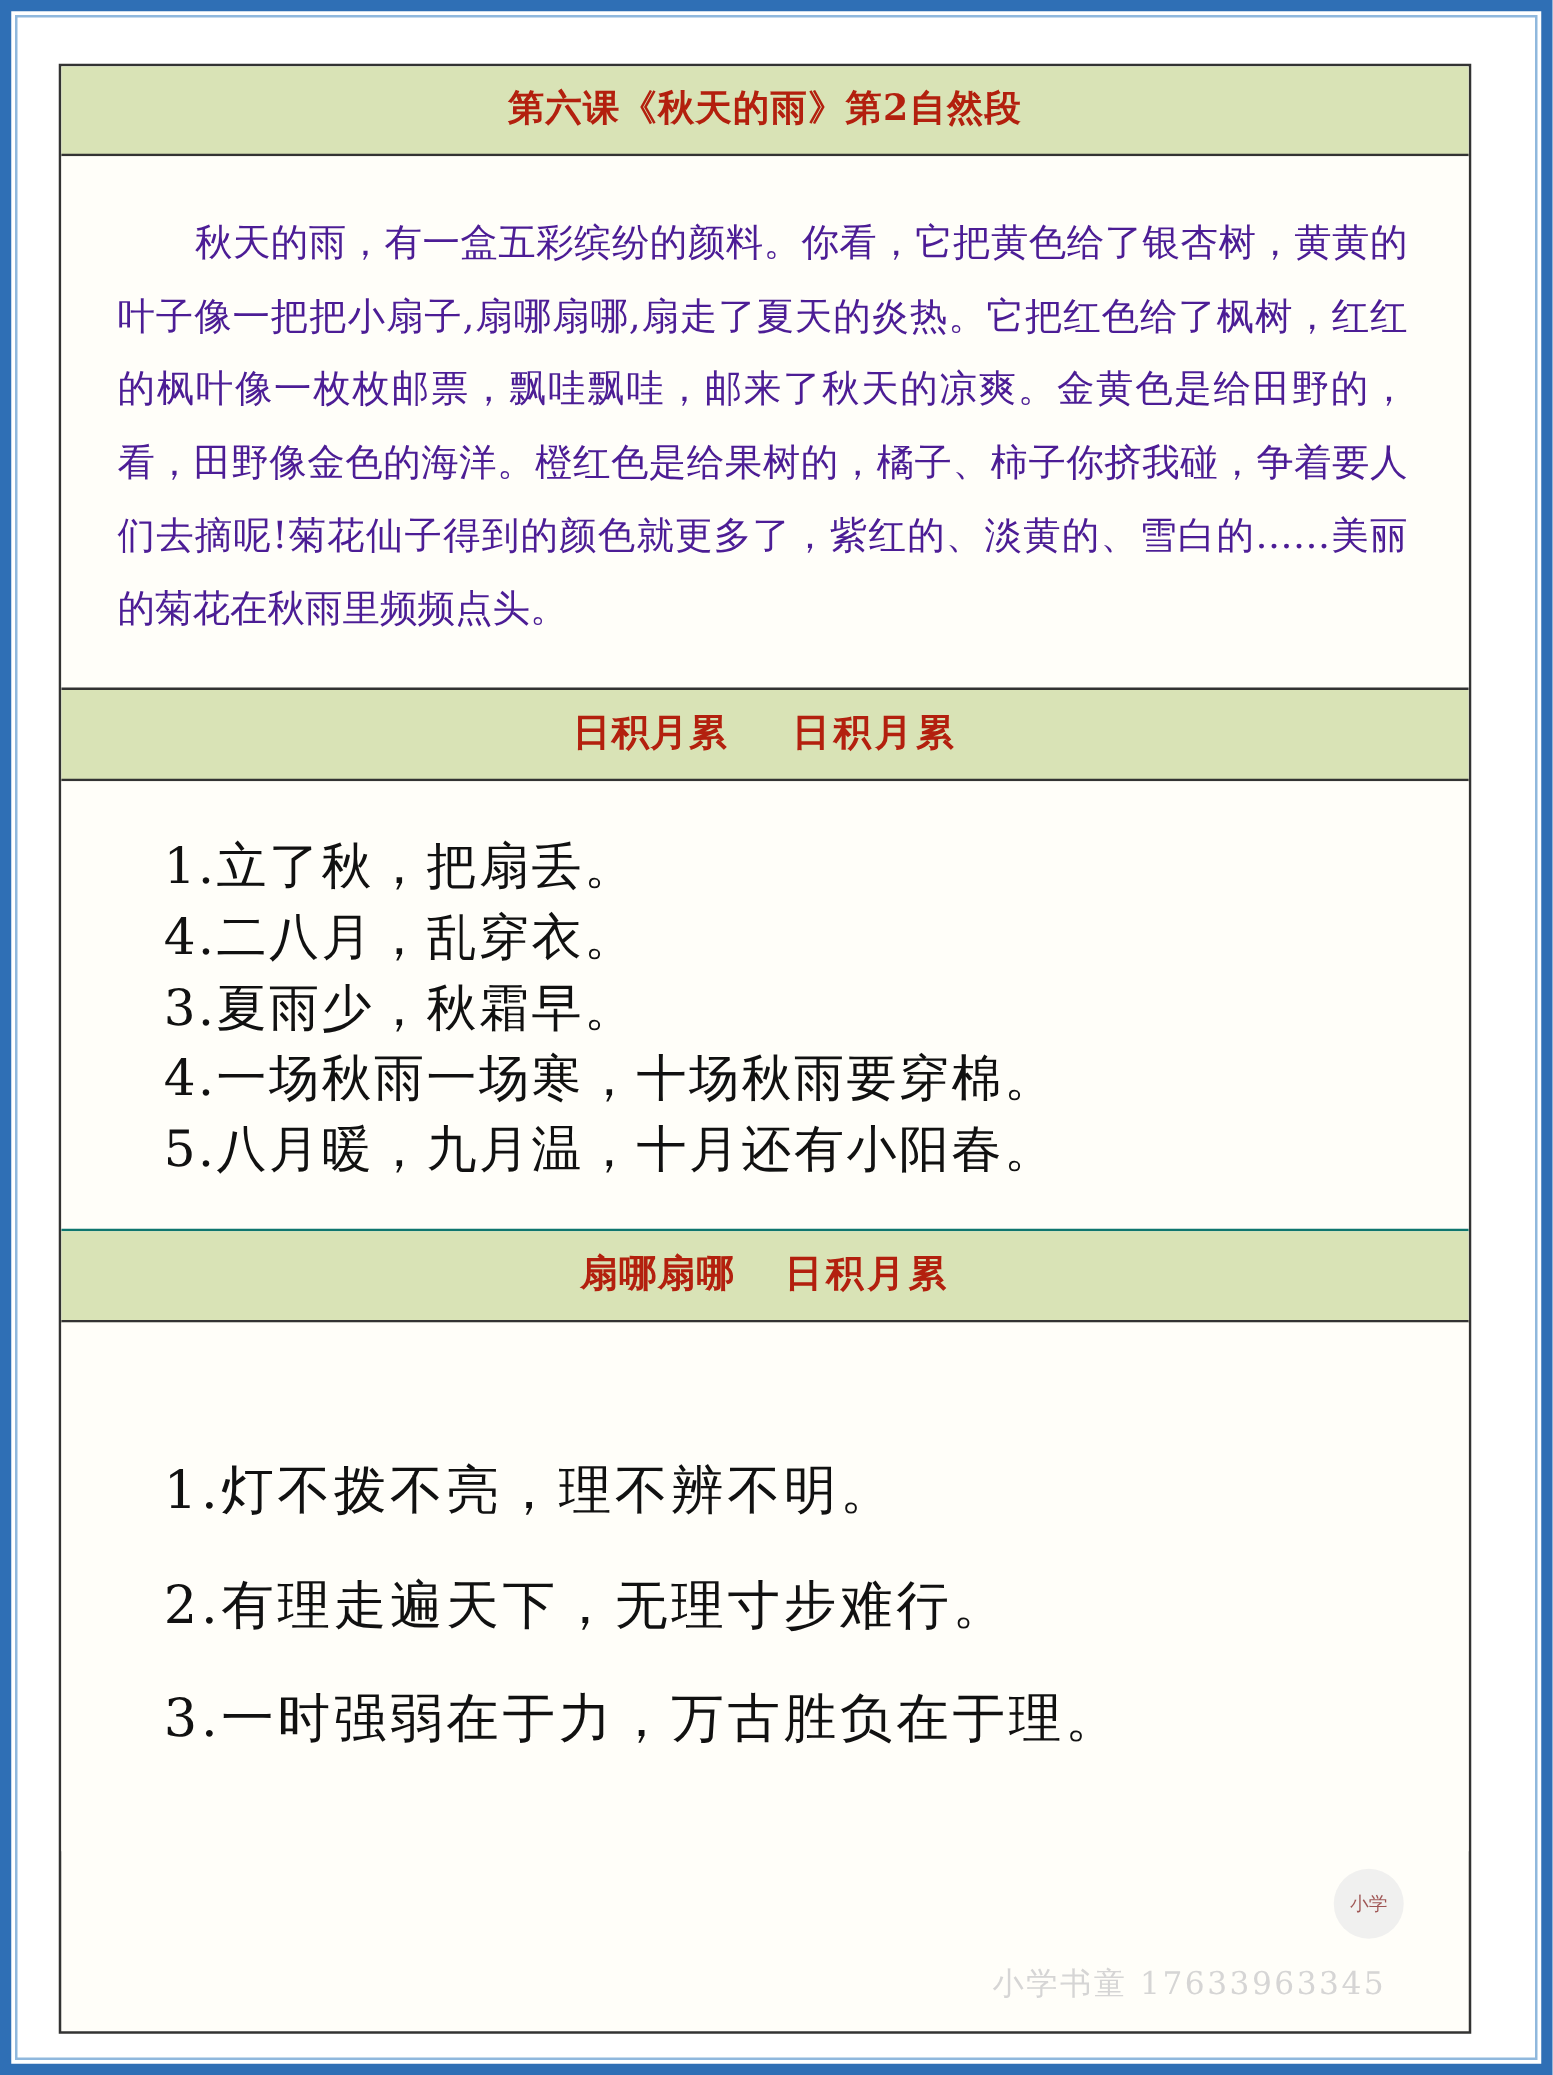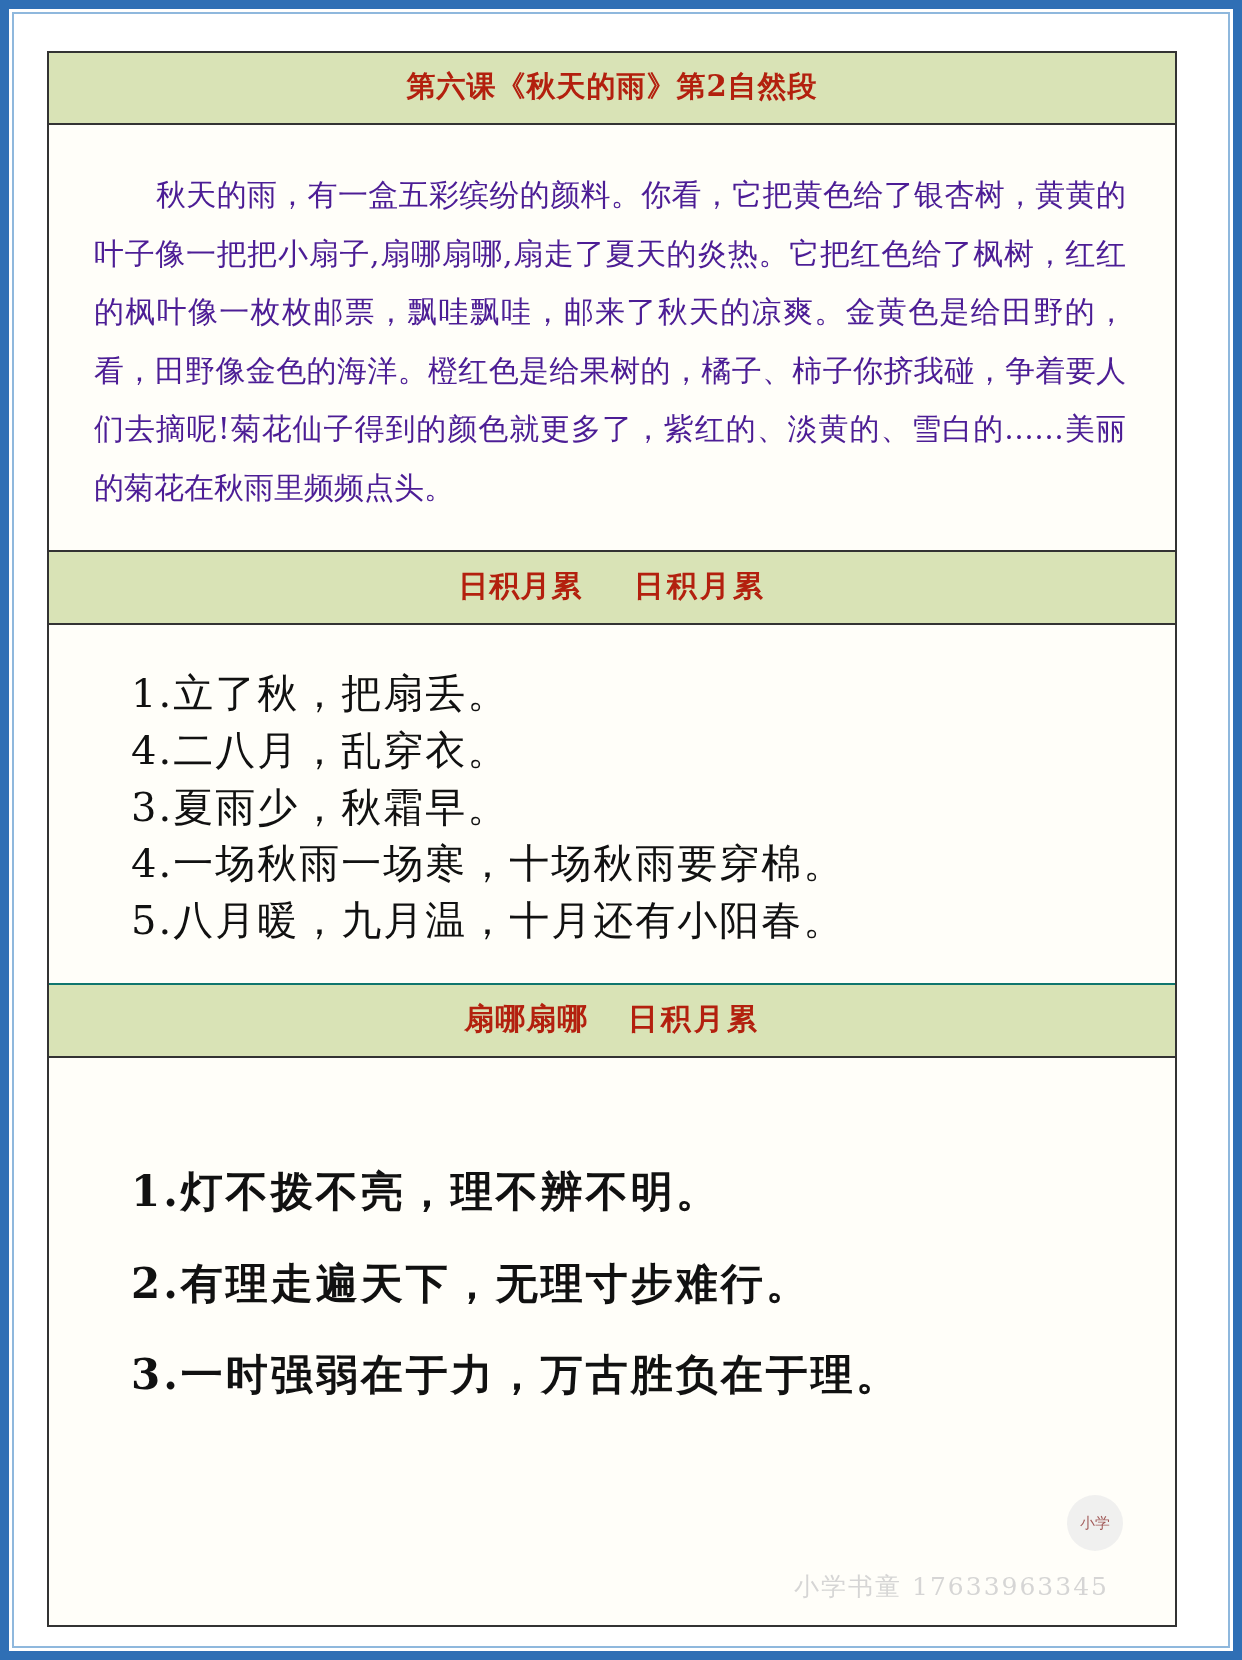--- a/index.html
+++ b/index.html
@@ -97,21 +97,20 @@
     white-space: nowrap;
   }
 
   .list-3 { padding: 88px 0 60px 82px; }
   .list-3 .row {
     font-size: 42px;
     line-height: 2.18;
     color: #111111;
     letter-spacing: 3px;
     white-space: nowrap;
-    font-weight: bold;
   }
 
   
   .wm-logo {
     position: absolute;
     right: 52px;
     bottom: 74px;
     width: 56px;
     height: 56px;
     border-radius: 50%;

